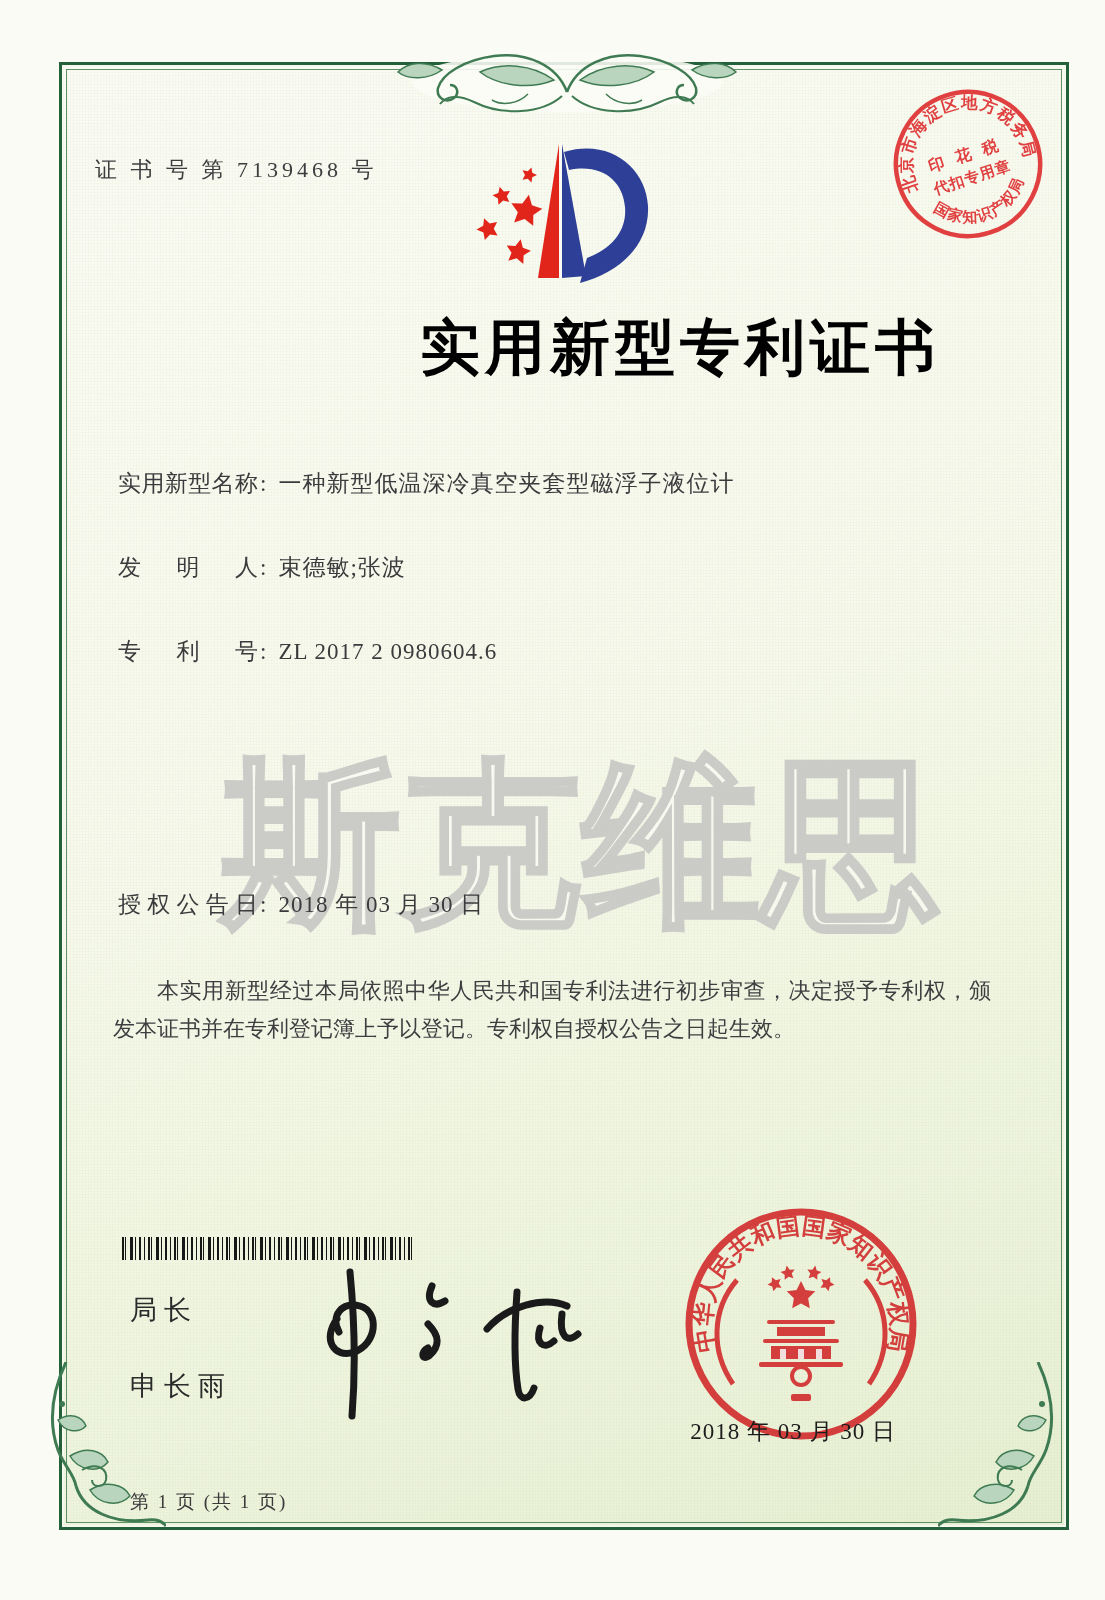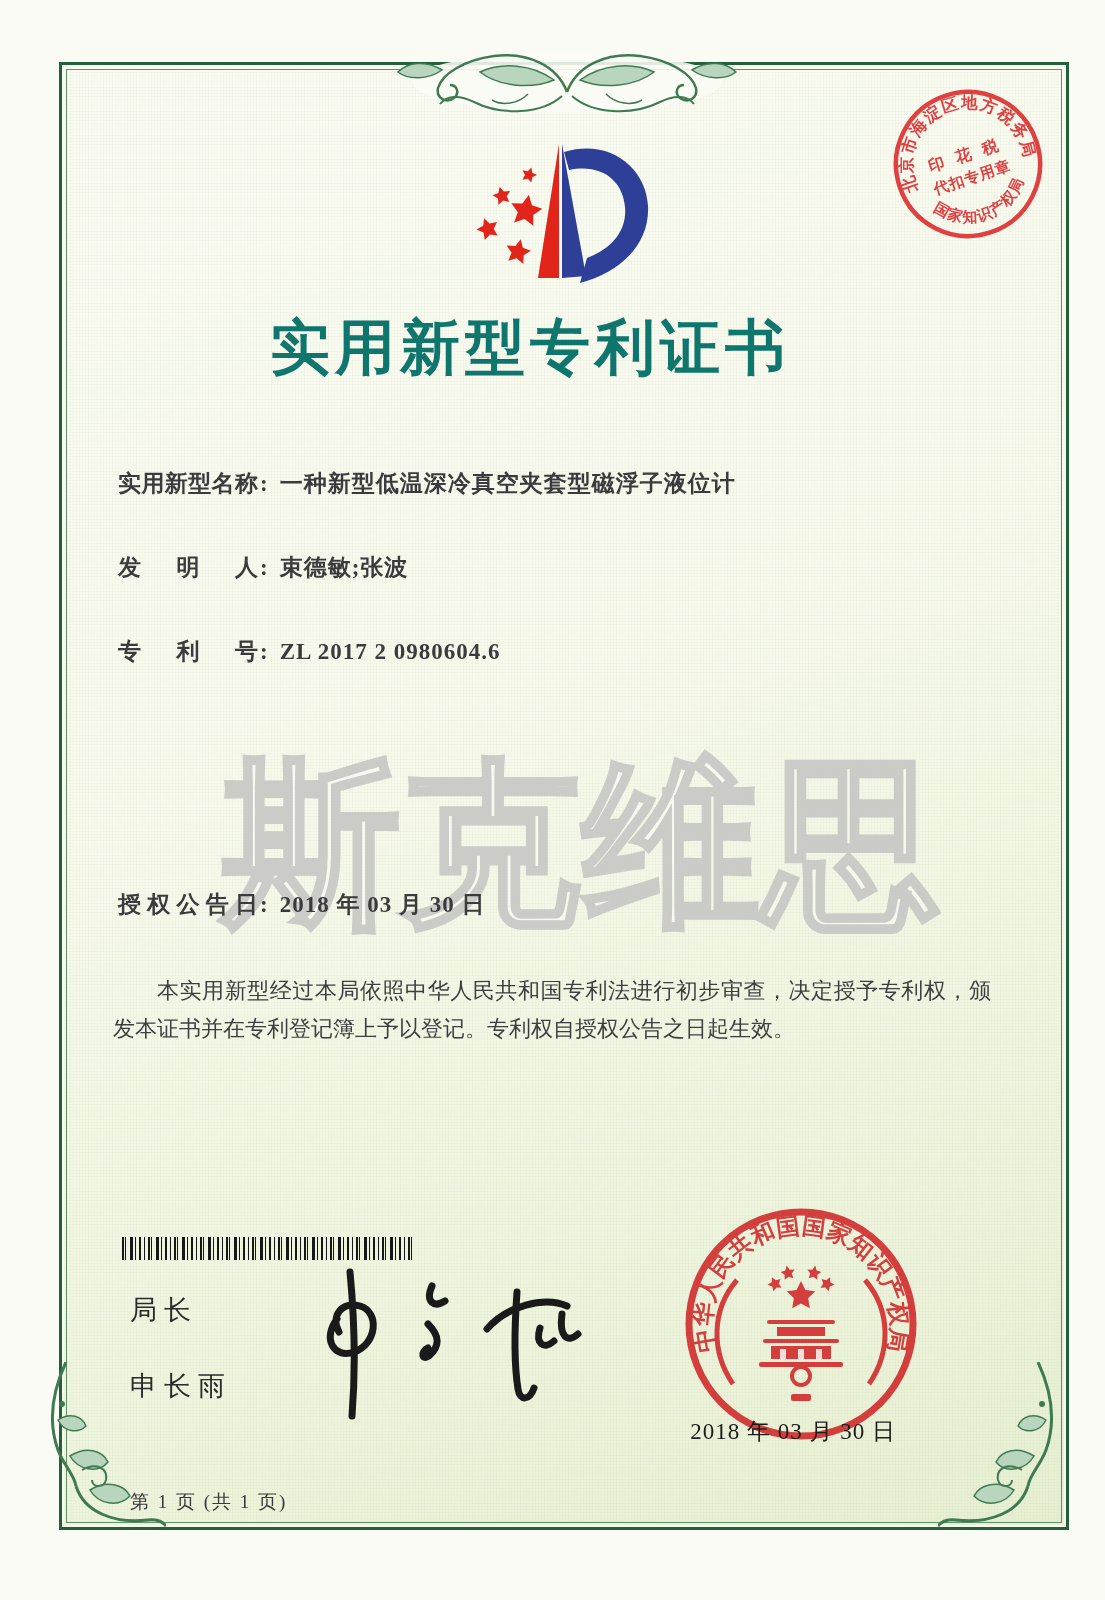--- a/index.html
+++ b/index.html
@@ -37,25 +37,25 @@
     position:absolute; left:95px; top:155px;
     font-size:22px; letter-spacing:4px; color:#3d3d3f; white-space:nowrap;
   }
   .logo{position:absolute; left:452px; top:130px;}
   .tax-stamp{
     position:absolute; left:888px; top:84px; width:160px; height:160px;
     transform:rotate(-18deg);
   }
   .doc-title{
     position:absolute; left:120px; top:308px; width:820px;
-    text-align:center; font-size:60px; font-weight:700;
-    letter-spacing:5px; color:#0f766e; white-space:nowrap;
-  }
-  
-  .row{position:absolute; left:118px; white-space:nowrap; font-size:23px; color:#3b3b3d;font-weight:bold;}
+    text-align:right; font-size:60px; font-weight:700;
+    letter-spacing:5px; color:#000000; white-space:nowrap;
+  }
+  
+  .row{position:absolute; left:118px; white-space:nowrap; font-size:23px; color:#3b3b3d;}
   .row .lbl{display:inline-block; width:140px; text-align:justify; text-align-last:justify;}
   .row .colon{display:inline-block; margin:0 12px 0 2px;}
   .row .val{letter-spacing:1px;}
   .r1{top:468px}.r2{top:552px}.r3{top:636px}.r4{top:721px}.r5{top:805px}.r6{top:889px}
   
   .body-text{
     position:absolute; left:113px; top:940px; width:878px;
     font-size:22px; line-height:38px; color:#3e3e40; text-align:justify;margin-top:32px;
   }
   .body-text p{margin:0; text-indent:2em;}
@@ -98,20 +98,21 @@
 <div id="page">
 
   <div class="frame-outer">
     <div class="frame-inner"></div>
   </div>
 
   <div class="watermark">斯克维思</div>
 
   <div class="layer z2">
 
+    <div class="cert-number">证 书 号 第 7139468 号</div>
 
     <svg class="logo" width="215" height="170" viewBox="0 0 215 170">
       <defs>
         <path id="star" d="M0,-10 L2.94,-4.05 9.51,-3.09 4.76,1.55 5.88,8.09 0,5 -5.88,8.09 -4.76,1.55 -9.51,-3.09 -2.94,-4.05 Z"></path>
       </defs>
       <g>
         <path d="M112,22 C158,8 194,38 196,76 C198,116 166,143 128,153 L135,128 C162,118 175,99 173,77 C171,51 150,33 117,40 Z" fill="#2d3f96"></path>
         <polygon points="107,14 107,148 86,148" fill="#e1251b"></polygon>
         <polygon points="110,14 110,148 134,146" fill="#2d3f96"></polygon>
         <rect x="107.5" y="14" width="2" height="134" fill="#fbfbf6"></rect>

